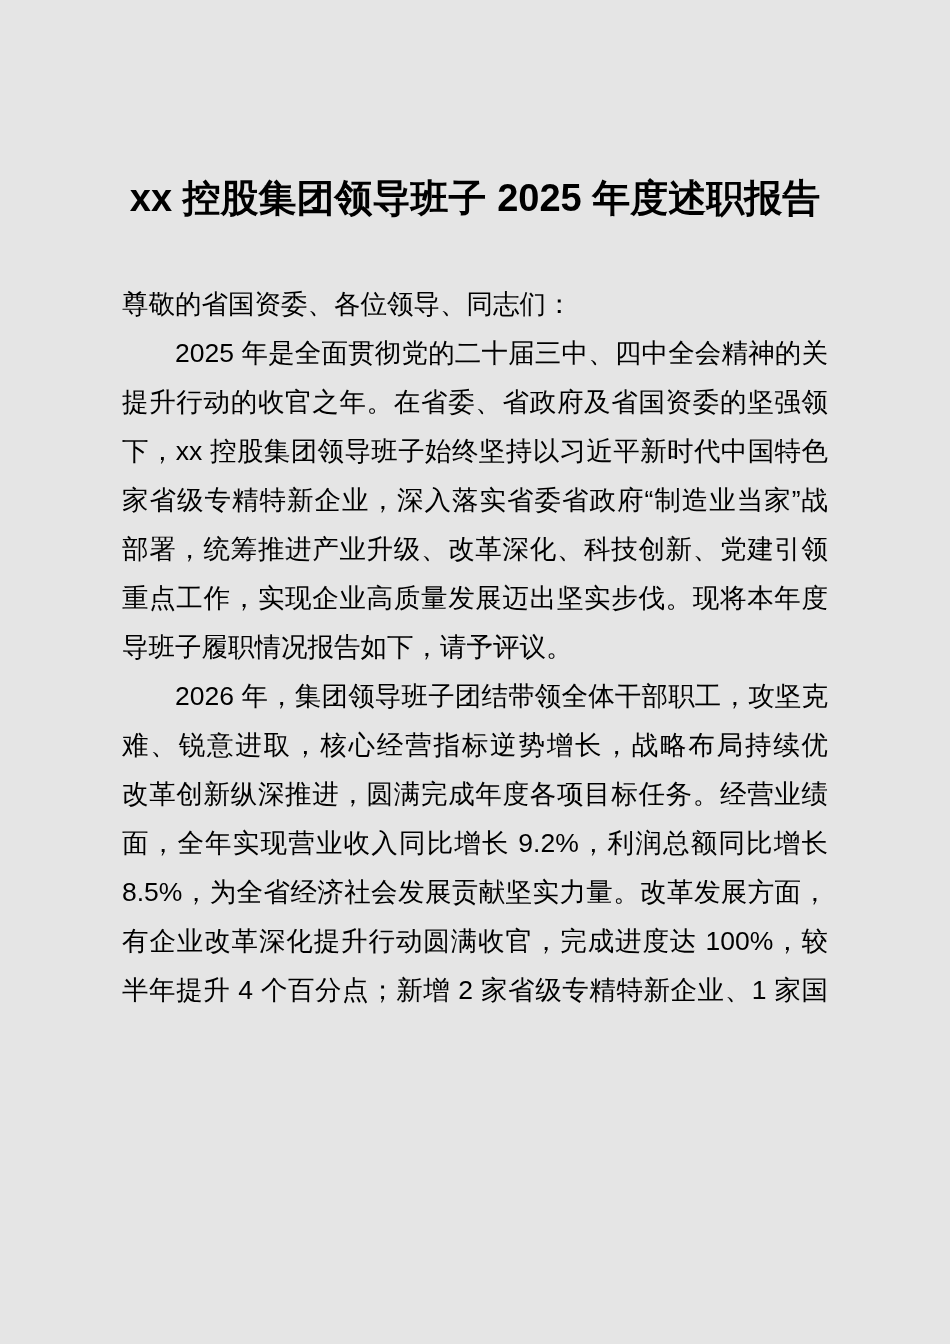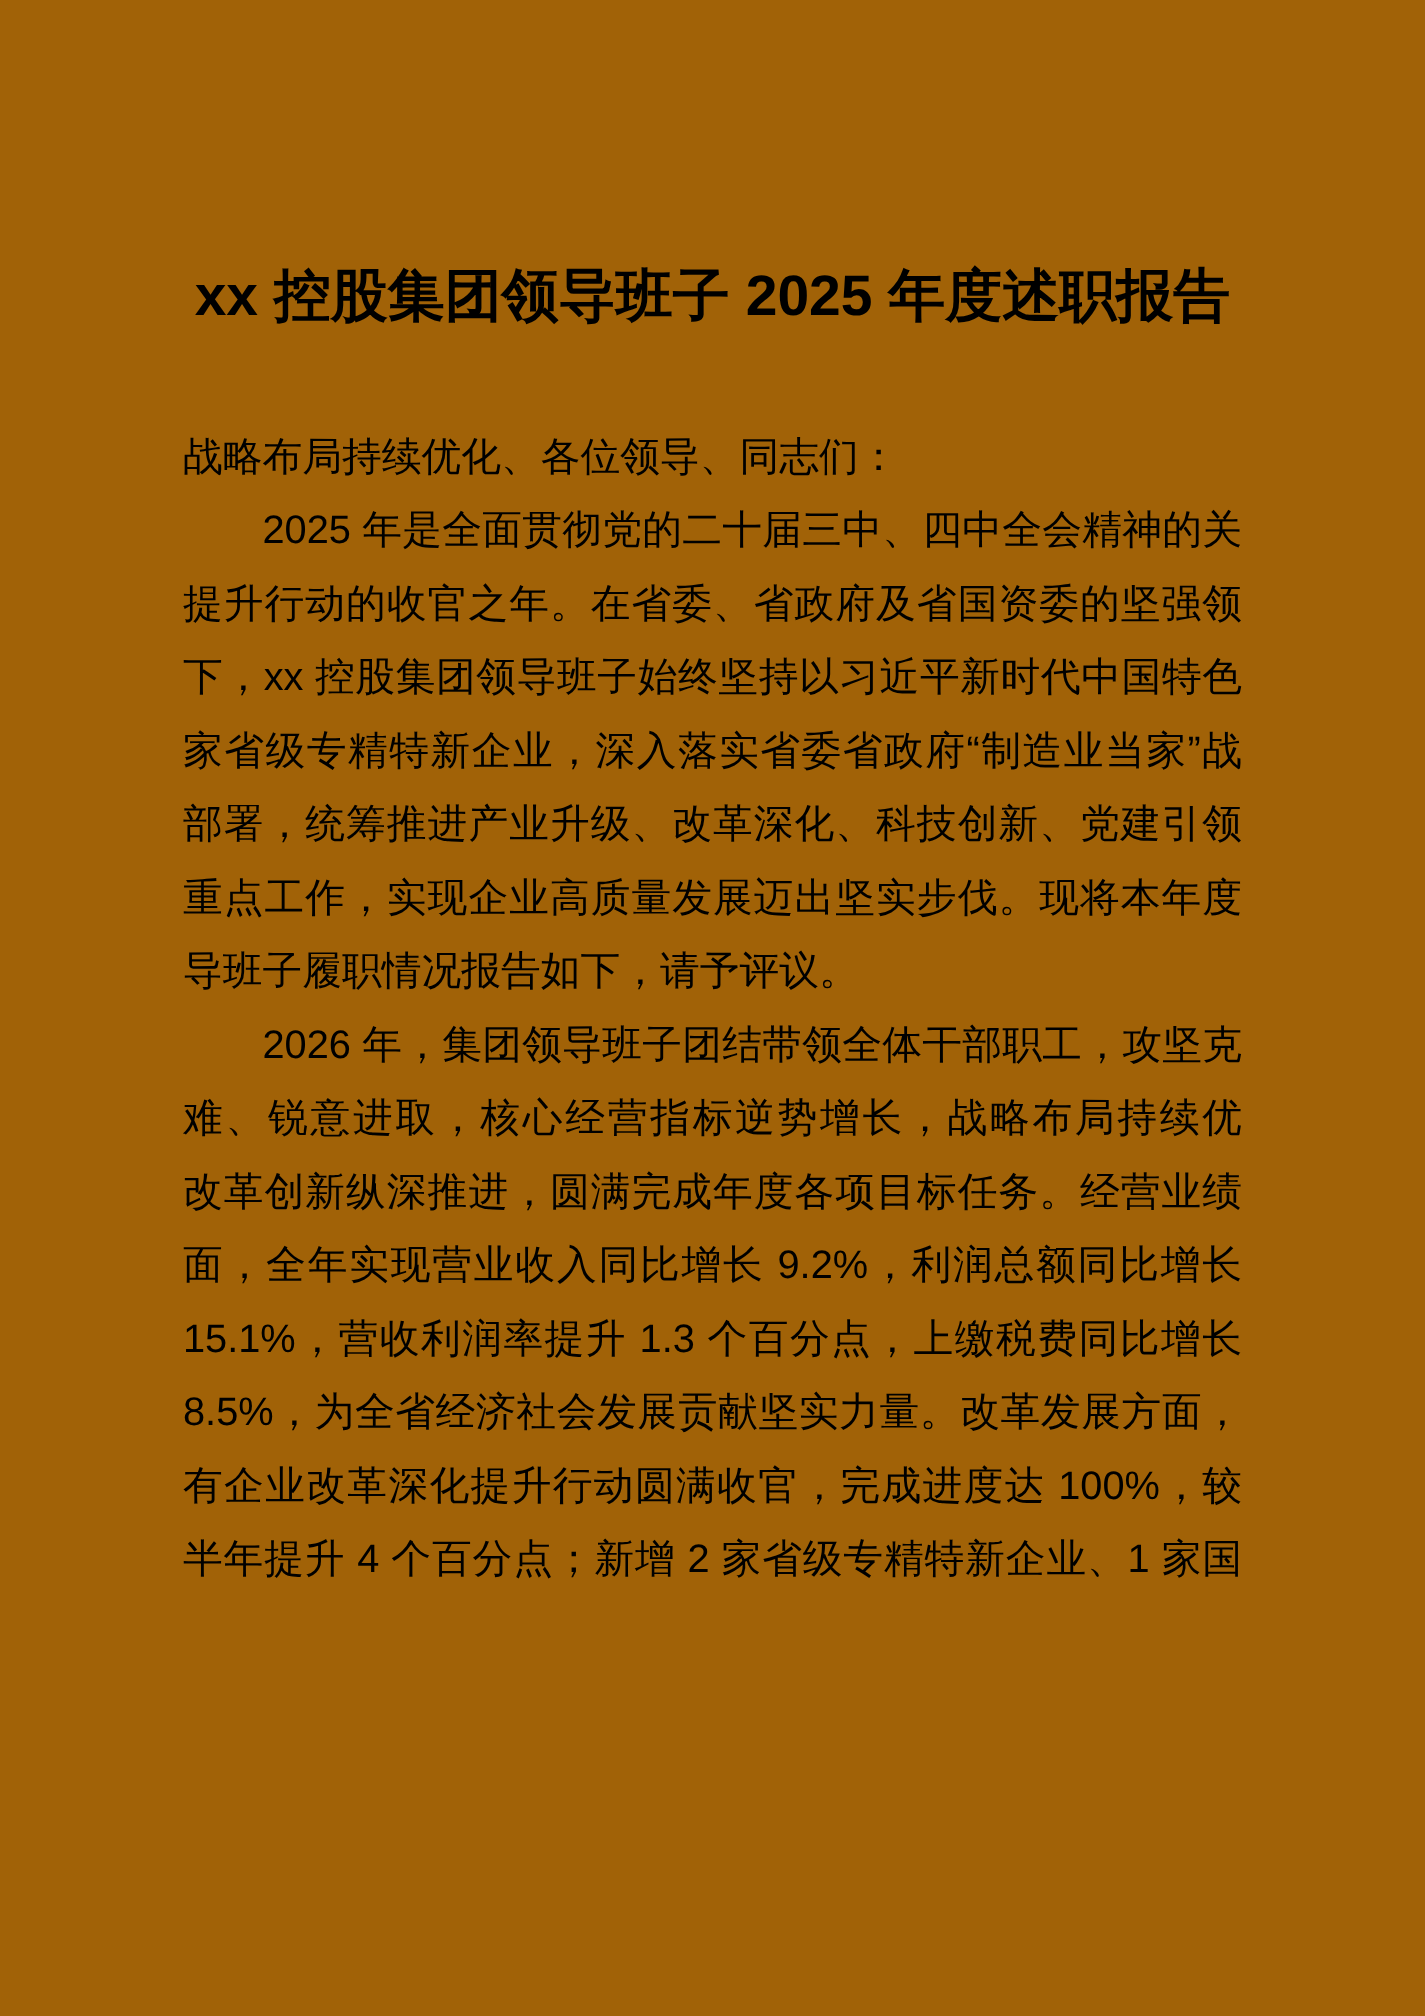--- a/index.html
+++ b/index.html
@@ -1,21 +1,21 @@
 <!DOCTYPE html>
 <html><head>
 <meta charset="utf-8">
 <style>
   html, body { margin: 0; padding: 0; background: #ffffff; }
   .page {
     position: relative;
     width: 950px;
     height: 1344px;
     margin: 0 auto;
-    background: #a16207;
+    background: #e5e5e5;
     box-sizing: border-box;
     padding: 0 122px;
     overflow: hidden;
     font-family: "Liberation Sans", sans-serif;
     color: #000000;
   }
   .doc-title {
     margin: 170px 0 0 0;
     font-size: 38px;
     line-height: 56px;
@@ -50,38 +50,37 @@
 </style>
 </head>
 <body>
 
 <div class="page">
 
   <h1 class="doc-title">xx 控股集团领导班子 2025 年度述职报告</h1>
 
   <div class="doc-body">
 
-    <div class="ln">战略布局持续优化、各位领导、同志们：</div>
+    <div class="ln">尊敬的省国资委、各位领导、同志们：</div>
 
     <div>
       <div class="ln j ind">2025 年是全面贯彻党的二十届三中、四中全会精神的关</div>
       <div class="ln j">提升行动的收官之年。在省委、省政府及省国资委的坚强领导</div>
       <div class="ln j">下，xx 控股集团领导班子始终坚持以习近平新时代中国特色社</div>
       <div class="ln j">家省级专精特新企业，深入落实省委省政府“制造业当家”战略</div>
       <div class="ln j">部署，统筹推进产业升级、改革深化、科技创新、党建引领等</div>
       <div class="ln j">重点工作，实现企业高质量发展迈出坚实步伐。现将本年度领</div>
       <div class="ln last">导班子履职情况报告如下，请予评议。</div>
     </div>
 
 
     <div>
       <div class="ln j ind">2026 年，集团领导班子团结带领全体干部职工，攻坚克</div>
       <div class="ln j">难、锐意进取，核心经营指标逆势增长，战略布局持续优化，</div>
       <div class="ln j">改革创新纵深推进，圆满完成年度各项目标任务。经营业绩方</div>
       <div class="ln j">面，全年实现营业收入同比增长 9.2%，利润总额同比增长</div>
-      <div class="ln j">15.1%，营收利润率提升 1.3 个百分点，上缴税费同比增长</div>
       <div class="ln j">8.5%，为全省经济社会发展贡献坚实力量。改革发展方面，国</div>
       <div class="ln j">有企业改革深化提升行动圆满收官，完成进度达 100%，较上</div>
       <div class="ln j">半年提升 4 个百分点；新增 2 家省级专精特新企业、1 家国家</div>
     </div>
 
   </div>
 </div>
 
 </body></html>

